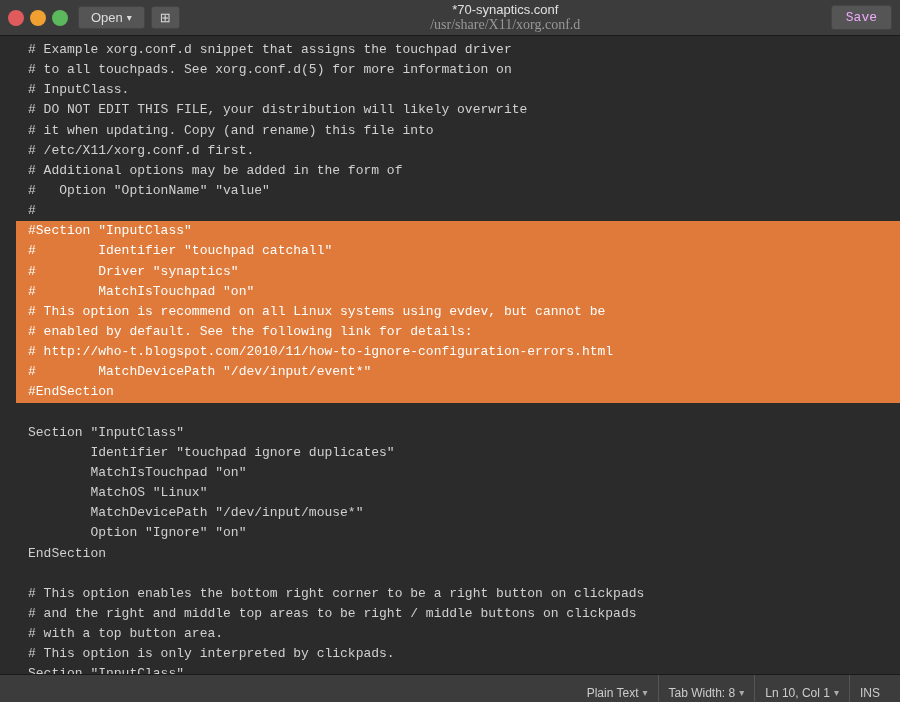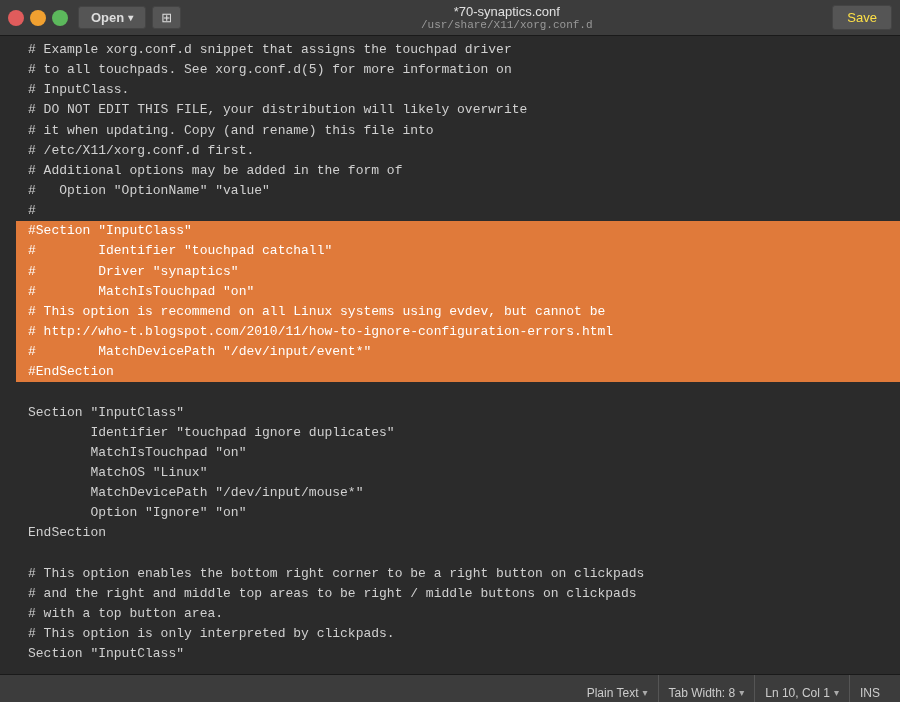--- a/index.html
+++ b/index.html
@@ -41,21 +41,20 @@
       background: #555;
       color: #ddd;
       border: 1px solid #444;
       border-radius: 3px;
       padding: 3px 12px;
       font-size: 13px;
       cursor: pointer;
       display: flex;
       align-items: center;
       gap: 4px;
-      font-weight: bold;
     }
     .open-btn .arrow { font-size: 10px; }
 
     .pin-btn {
       background: #555;
       color: #ddd;
       border: 1px solid #444;
       border-radius: 3px;
       padding: 3px 8px;
       font-size: 13px;
@@ -67,33 +66,33 @@
       flex: 1;
       text-align: center;
     }
     .title-filename {
       color: #e0e0e0;
       font-size: 13px;
       font-family: sans-serif;
     }
     .title-path {
       color: #999;
-      font-size: 11px;
-      font-family: Liberation Mono, monospace;
+      font-size: 14px;
+      font-family: Liberation Serif, serif;
     }
 
     .save-btn {
       background: #555;
-      color: #fde047;
+      color: #f0abfc;
       border: 1px solid #444;
       border-radius: 3px;
       padding: 4px 14px;
       font-size: 13px;
       cursor: pointer;
-      font-family: Liberation Sans, sans-serif;
+      font-family: Liberation Mono, monospace;
     }
 
     
     #editor {
       height: calc(702px - 36px - 28px);
       overflow-y: auto;
       overflow-x: auto;
       background: #2b2b2b;
       padding: 4px 0;
     }
@@ -168,20 +167,21 @@
     <span class="code-line"># it when updating. Copy (and rename) this file into</span>
     <span class="code-line"># /etc/X11/xorg.conf.d first.</span>
     <span class="code-line"># Additional options may be added in the form of</span>
     <span class="code-line">#   Option "OptionName" "value"</span>
     <span class="code-line">#</span>
     <span class="code-line highlighted">#Section "InputClass"</span>
     <span class="code-line highlighted">#        Identifier "touchpad catchall"</span>
     <span class="code-line highlighted">#        Driver "synaptics"</span>
     <span class="code-line highlighted">#        MatchIsTouchpad "on"</span>
     <span class="code-line highlighted"># This option is recommend on all Linux systems using evdev, but cannot be</span>
+    <span class="code-line highlighted"># enabled by default. See the following link for details:</span>
     <span class="code-line highlighted"># http://who-t.blogspot.com/2010/11/how-to-ignore-configuration-errors.html</span>
     <span class="code-line highlighted">#        MatchDevicePath "/dev/input/event*"</span>
     <span class="code-line highlighted">#EndSection</span>
     <span class="code-line">&nbsp;</span>
     <span class="code-line">Section "InputClass"</span>
     <span class="code-line">        Identifier "touchpad ignore duplicates"</span>
     <span class="code-line">        MatchIsTouchpad "on"</span>
     <span class="code-line">        MatchOS "Linux"</span>
     <span class="code-line">        MatchDevicePath "/dev/input/mouse*"</span>
     <span class="code-line">        Option "Ignore" "on"</span>

